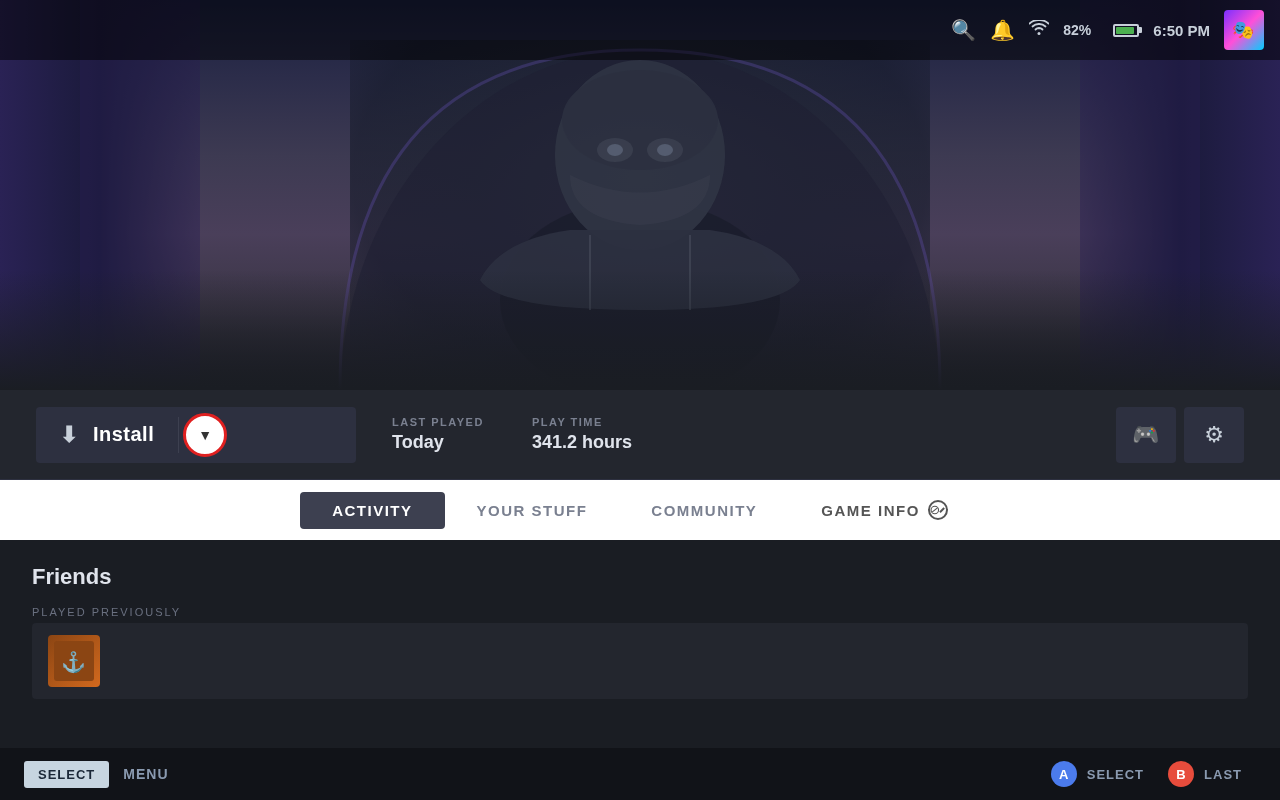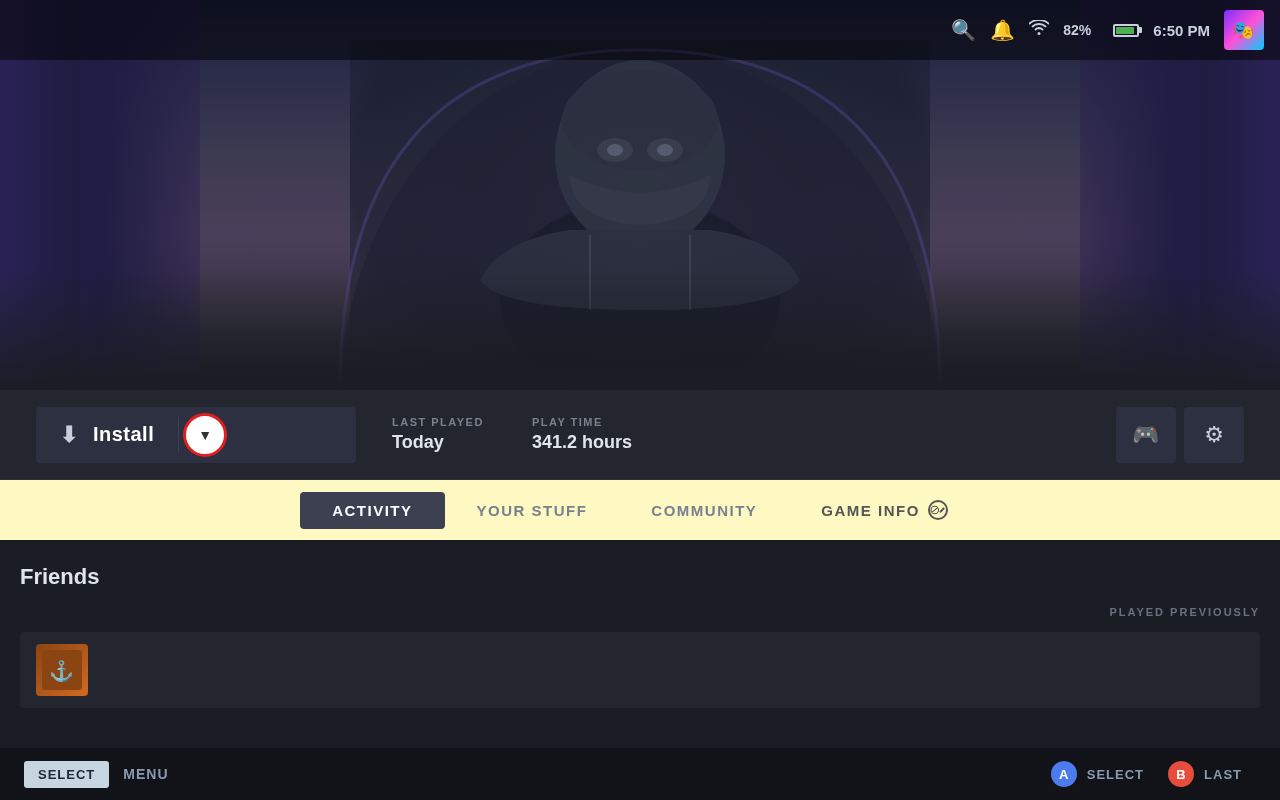--- a/index.html
+++ b/index.html
@@ -261,21 +261,21 @@
       cursor: pointer;
       color: #c8d0da;
       font-size: 22px;
     }
 
     
     .tabs-bar {
       position: absolute;
       top: 480px; left: 0; right: 0;
       height: 60px;
-      background: #fef9c3;
+      background: #ffffff;
       display: flex;
       align-items: center;
       justify-content: center;
       gap: 0;
     }
     .tab {
       padding: 10px 32px;
       font-size: 15px;
       font-weight: 700;
       letter-spacing: 1.5px;
@@ -308,37 +308,36 @@
       height: 2px;
       background: #555;
       transform: rotate(-45deg);
     }
 
     
     .content-area {
       position: absolute;
       top: 540px; left: 0; right: 0; bottom: 52px;
       background: #1a1d23;
-      padding: 24px 20px;
+      padding: 24px 32px;
       overflow: hidden;
     }
     .section-title {
       font-size: 22px;
       font-weight: 700;
       color: #e0e4ec;
       margin-bottom: 16px;
     }
     .subsection-label {
       font-size: 11px;
-      font-weight: 700;
+      font-weight: 400;
       letter-spacing: 2px;
       color: #6a7080;
       text-transform: uppercase;
-      margin-bottom: 14px;
-      text-align: right;
+      margin-bottom: 5px;
     }
     .friend-row {
       display: flex;
       align-items: center;
       gap: 16px;
       background: #23262e;
       border-radius: 4px;
       padding: 12px 16px;
     }
     .friend-avatar {

